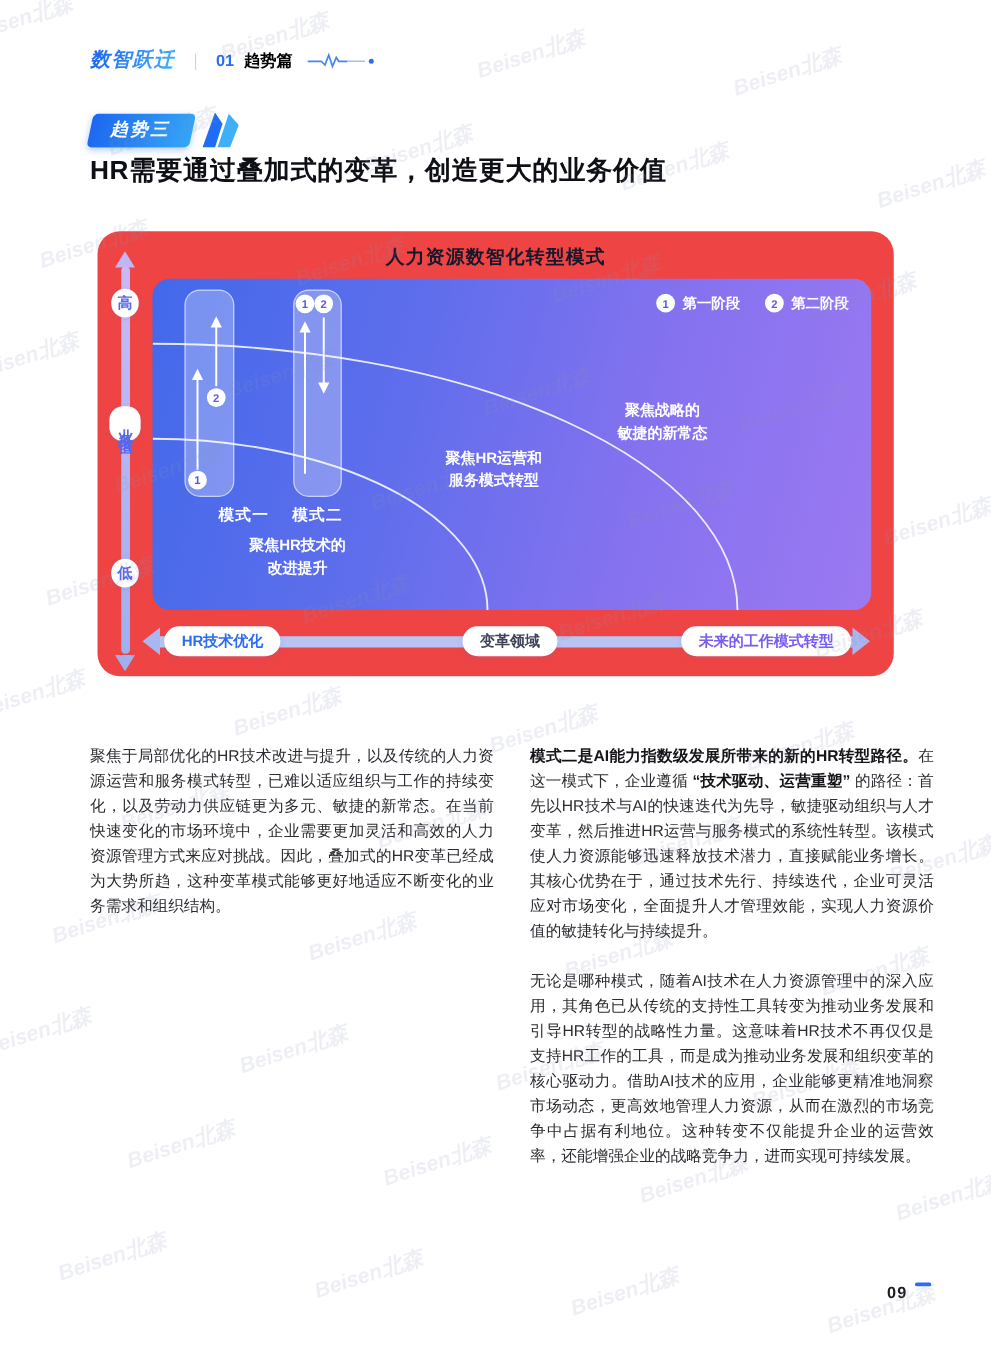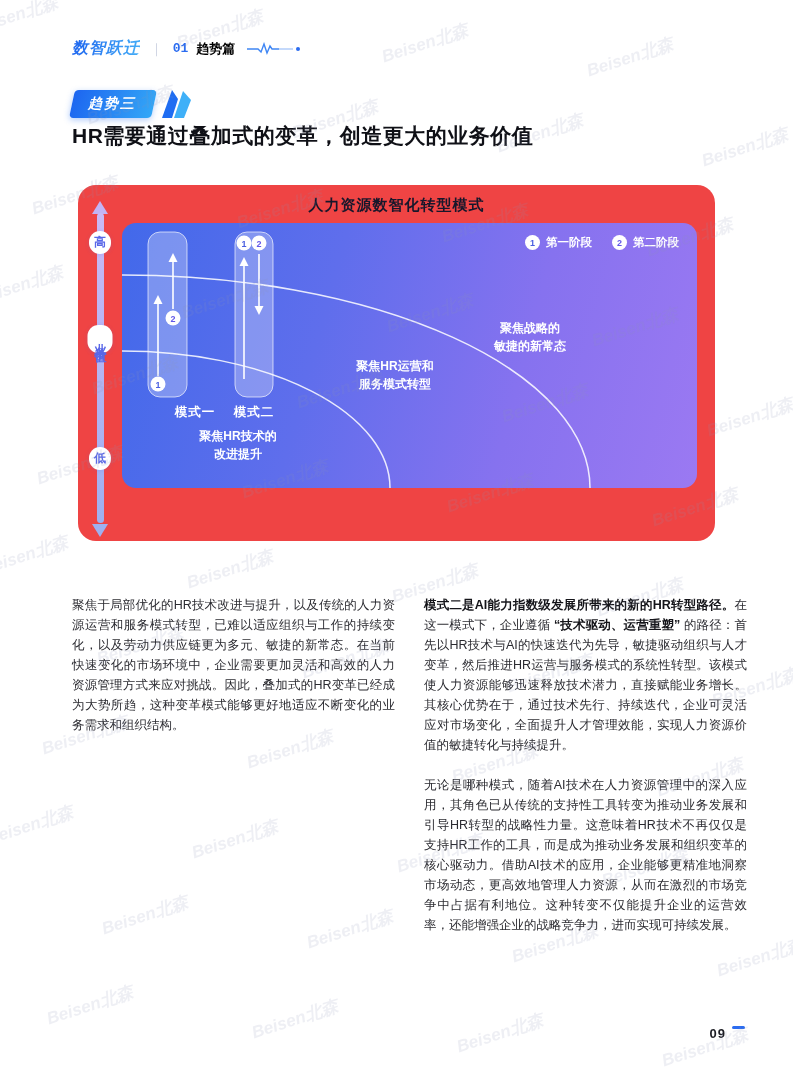--- a/index.html
+++ b/index.html
@@ -6,21 +6,21 @@
   html,body { background:#ffffff; }
   body { font-family:"Liberation Sans","DejaVu Sans",sans-serif; }
   .page { position:relative; width:793px; height:1077px; background:#ffffff; overflow:hidden; margin:0 auto; }
 
   
   .wm-layer { position:absolute; inset:0; pointer-events:none; z-index:50; overflow:hidden; }
   .wm { position:absolute; font-size:17px; font-weight:700; font-style:italic;
         color:rgba(138,148,184,0.15); transform:rotate(-18deg); white-space:nowrap; }
 
   
-  .hdr { position:absolute; top:38px; left:72px; display:flex; align-items:center; gap:8px;font-family:Liberation Mono, monospace; }
+  .hdr { position:absolute; top:38px; left:72px; display:flex; align-items:center; gap:8px; }
   .hdr-logo { font-size:16px; font-weight:800; font-style:italic; letter-spacing:1px;
               background:linear-gradient(100deg,#1d64ef,#45aef7);
               -webkit-background-clip:text; background-clip:text; color:transparent; }
   .hdr-div { color:#c6cdde; font-size:13px; margin:0 2px; }
   .hdr-num { color:#2b6cf0; font-size:13px; font-weight:800; }
   .hdr-name { color:#000000; font-size:13px; font-weight:700; }
   .pulse { margin-left:4px; }
 
   
   .badge-row { position:absolute; top:90px; left:72px; display:flex; align-items:center; gap:6px; }
@@ -183,20 +183,28 @@
       </div>
       <div class="zone" style="left:408px; top:90px;margin-top:24px;">
         <div>聚焦战略的</div>
         <div>敏捷的新常态</div>
       </div>
 
       <div class="mode-label" style="left:45px; top:181px;margin-left:28px;">模式一</div>
       <div class="mode-label" style="left:132px; top:181px;">模式二</div>
     </div>
 
+    <div class="xaxis">
+      <div class="bar"></div>
+      <div class="tri-l"></div>
+      <div class="tri-r"></div>
+      <div class="xpill l" style="left:62px;">HR技术优化</div>
+      <div class="xpill c" style="left:292px;">变革领域</div>
+      <div class="xpill r" style="left:497px;">未来的工作模式转型</div>
+    </div>
   </div>
 
   <div class="col left">
     <p><span>聚焦于局部优化的HR技术改进与提升，以及传统的人力资源运营和服务模式转型，已难以适应组织与工作的持续变化，以及劳动力供应链更为多元、敏捷的新常态。在当前快速变化的市场环境中，企业需要更加灵活和高效的人力资源管理方式来应对挑战。因此，叠加式的HR变革已经成为大势所趋，这种变革模式能够更好地适应不断变化的业务需求和组织结构。</span></p>
   </div>
   <div class="col right">
     <p><span class="b">模式二是AI能力指数级发展所带来的新的HR转型路径。</span><span>在这一模式下，企业遵循 </span><span class="b">“技术驱动、运营重塑”</span><span> 的路径：首先以HR技术与AI的快速迭代为先导，敏捷驱动组织与人才变革，然后推进HR运营与服务模式的系统性转型。该模式使人力资源能够迅速释放技术潜力，直接赋能业务增长。其核心优势在于，通过技术先行、持续迭代，企业可灵活应对市场变化，全面提升人才管理效能，实现人力资源价值的敏捷转化与持续提升。</span></p>
     <p><span>无论是哪种模式，随着AI技术在人力资源管理中的深入应用，其角色已从传统的支持性工具转变为推动业务发展和引导HR转型的战略性力量。这意味着HR技术不再仅仅是支持HR工作的工具，而是成为推动业务发展和组织变革的核心驱动力。借助AI技术的应用，企业能够更精准地洞察市场动态，更高效地管理人力资源，从而在激烈的市场竞争中占据有利地位。这种转变不仅能提升企业的运营效率，还能增强企业的战略竞争力，进而实现可持续发展。</span></p>
   </div>
 

